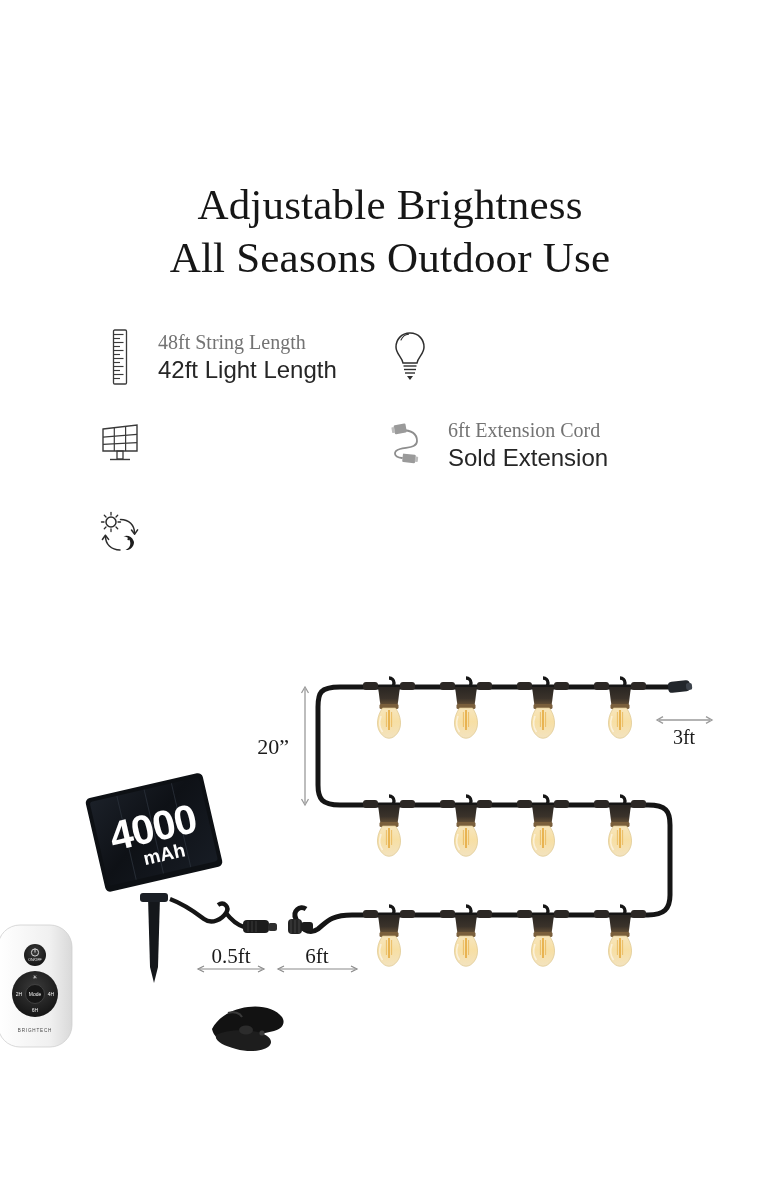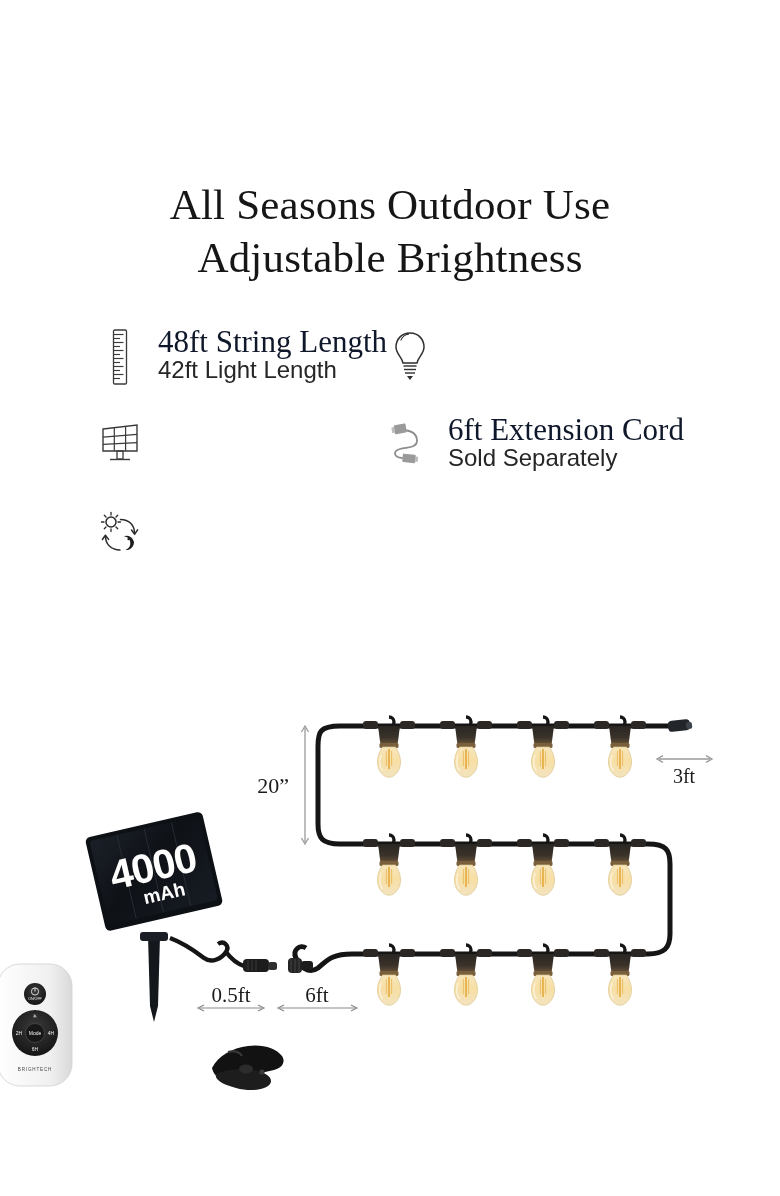--- a/index.html
+++ b/index.html
@@ -55,37 +55,37 @@
     flex: 0 0 48px;
     display: flex;
     align-items: center;
     justify-content: center;
   }
   .feature-text {
     padding-top: 2px;
   }
   .feature-primary {
     font-family: "Liberation Serif", serif;
-    font-size: 31px;
+    font-size: 20px;
     line-height: 28px;
-    color: #0f172a;
+    color: #737373;
     white-space: nowrap;
   }
   .feature-secondary {
     font-family: "Liberation Sans", sans-serif;
     font-size: 24px;
     line-height: 27px;
     color: #262626;
     white-space: nowrap;
   }
 
   
   .diagram {
     position: absolute;
-    top: 676px;
+    top: 637px;
     left: 0;
     width: 696px;
     height: 450px;
   }
   .diagram svg { display: block; }
 
   .dim-label {
     font-family: "Liberation Serif", serif;
     fill: #1b1b1b;
   }
@@ -115,22 +115,22 @@
   }
   .btn-text {
     font-family: "Liberation Sans", sans-serif;
     fill: #f2f2f2;
   }
 </style>
 </head>
 <body>
 
 <div class="title-block">
+  <div class="title-line">Adjustable Brightness</div>
   <div class="title-line">All Seasons Outdoor Use</div>
-  <div class="title-line">Adjustable Brightness</div>
 </div>
 
 <div class="features">
 
   <div class="feature">
     <span class="feature-icon">
       <svg width="30" height="58" viewBox="0 0 30 58">
         <rect x="8.5" y="2" width="13" height="54" rx="1.2" fill="none" stroke="#3a3a3a" stroke-width="1.3"></rect>
         <g stroke="#3a3a3a" stroke-width="1.15">
           <line x1="8.5" y1="6.5" x2="18.5" y2="6.5"></line>
@@ -195,21 +195,21 @@
           <rect x="-2.5" y="1.6" width="3" height="5.8" rx="0.8" fill="#bdbdbd"></rect>
         </g>
         <g transform="translate(16,32.5) rotate(6)">
           <rect x="0" y="0" width="13" height="8.5" rx="1.2" fill="#9a9a9a"></rect>
           <rect x="12.5" y="1.6" width="3" height="5.4" rx="0.8" fill="#bdbdbd"></rect>
         </g>
       </svg>
     </span>
     <span class="feature-text">
       <span class="feature-primary">6ft Extension Cord</span><br>
-      <span class="feature-secondary">Sold Separately</span>
+      <span class="feature-secondary">Sold Extension</span>
     </span>
   </div>
 
   <div class="feature">
     <span class="feature-icon">
       <svg width="48" height="48" viewBox="0 0 48 48">
         <circle cx="15" cy="13" r="5" fill="none" stroke="#2b2b2b" stroke-width="1.5"></circle>
         <g stroke="#2b2b2b" stroke-width="1.3" stroke-linecap="round">
           <line x1="15" y1="3.5" x2="15" y2="6"></line>
           <line x1="15" y1="20" x2="15" y2="22.5"></line>

